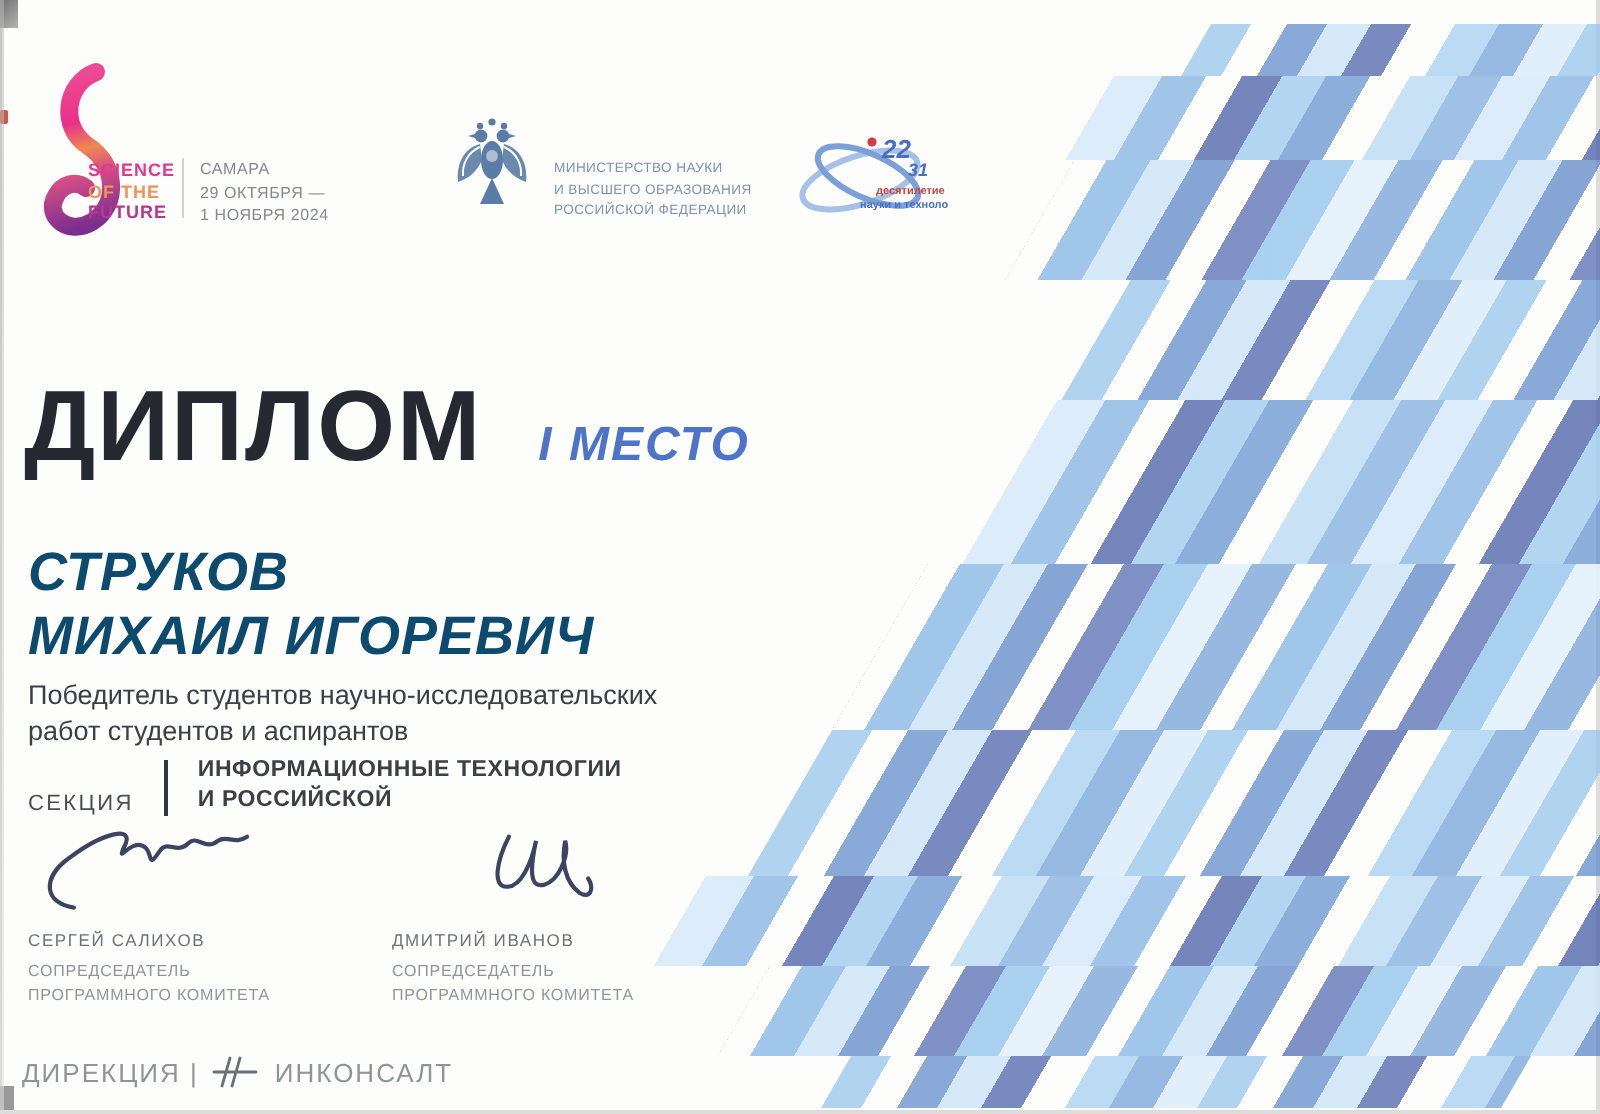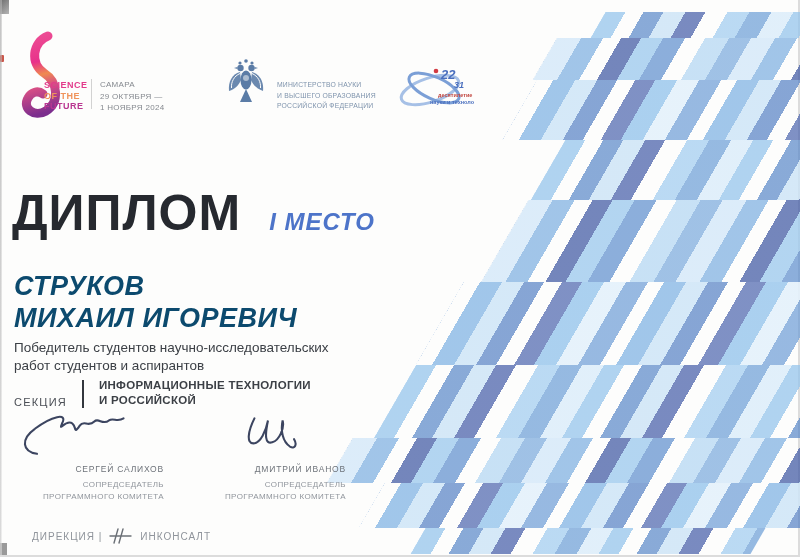--- a/index.html
+++ b/index.html
@@ -64,28 +64,28 @@
   .award { position:absolute; left:14px; top:339px; font-size:13.5px; color:#3c4046; line-height:1.32; }
 
   
   .section { position:absolute; left:14px; top:378px; display:flex; align-items:flex-end; gap:15px; }
   .section-label { font-size:11px; color:#4a4e55; letter-spacing:1.2px; }
   .section-bar { width:2px; height:28px; background:#33373d; }
   .section-name { font-size:11.5px; font-weight:bold; color:#3c4046; line-height:1.3; letter-spacing:.3px; }
 
   
   .signatures { position:absolute; left:14px; top:410px; display:flex; gap:32px; }
-  .sig-block { width:150px; text-align:right; }
+  .sig-block { width:150px; text-align:left; }
   .sig-img { height:48px; }
   .sig-name { font-size:8.5px; color:#6e737a; letter-spacing:.8px; margin-top:2px; }
   .sig-role { font-size:8px; color:#90959c; letter-spacing:.4px; line-height:1.55; margin-top:5px; }
 
   
-  .footer { position:absolute; left:32px; top:528px; display:flex; align-items:center; gap:7px;
-            font-size:10px; color:#8f949b; letter-spacing:1px; }
+  .footer { position:absolute; left:11px; top:528px; display:flex; align-items:center; gap:7px;
+            font-size:13px; color:#8f949b; letter-spacing:1px; }
 
   
   .scan-tl { position:absolute; left:0; top:0; width:9px; height:14px;
              background:linear-gradient(135deg,#6f6f6f,#b5b5b5); }
   .scan-dot { position:absolute; left:0; top:55px; width:4px; height:7px; background:#c0392b; opacity:.85; border-radius:1px; }
   .scan-bl { position:absolute; left:0; top:543px; width:7px; height:12px; background:#9a9a9a; }
   .scan-left { position:absolute; left:0; top:0; width:2px; height:100%;
                background:linear-gradient(#b9b9b9,#e0e0e0); opacity:.55; }
 </style>
 </head>

